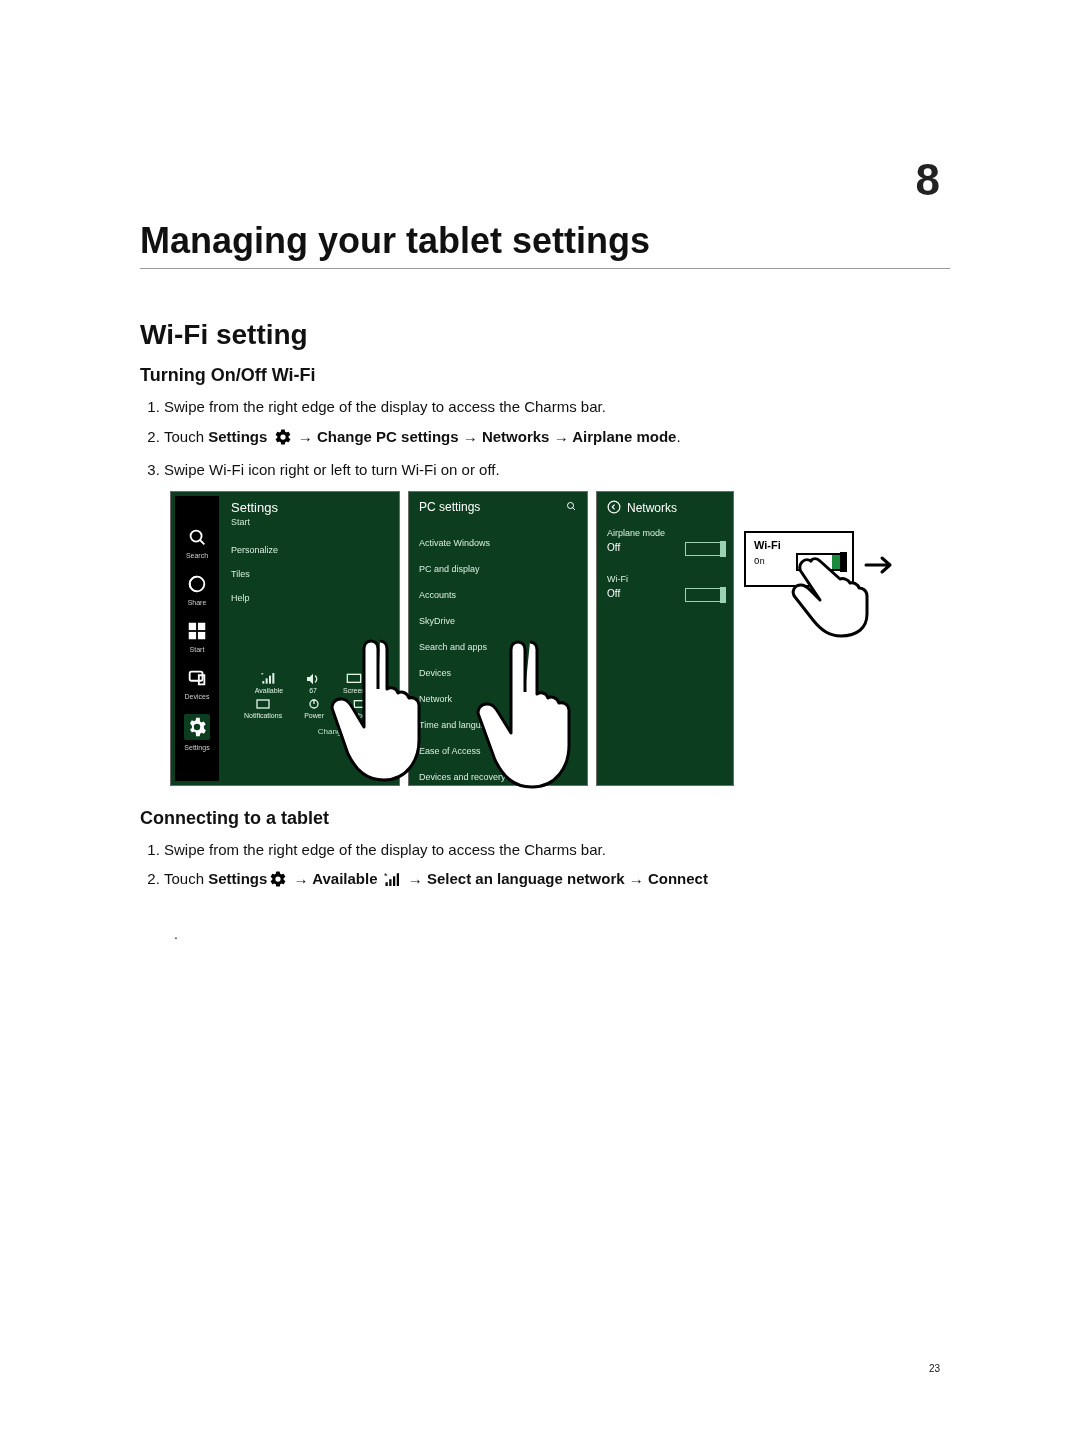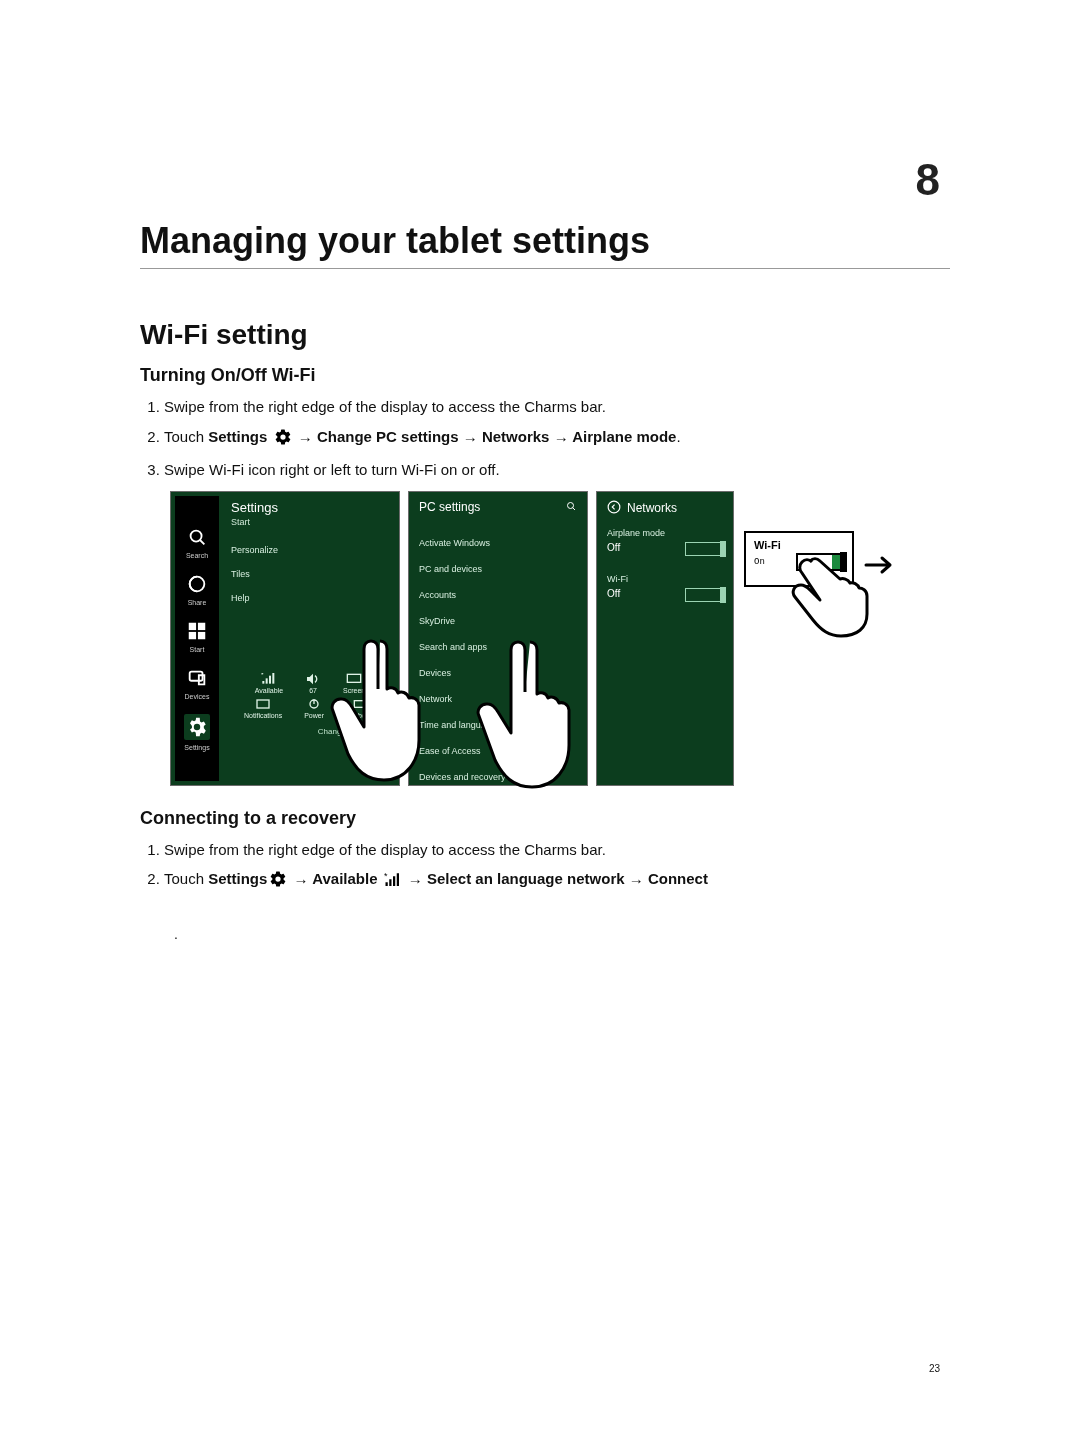--- a/index.html
+++ b/index.html
@@ -162,21 +162,21 @@
 
     <div class="panel" style="left:238px; top:0; width:180px; height:295px;">
       <div style="display:flex; align-items:center; justify-content:space-between; padding:8px 10px 6px;">
         <span style="font-size:12px;">PC settings</span>
         <span><svg width="12" height="12" viewBox="0 0 24 24" fill="none" stroke="#fff" stroke-width="2">
               <circle cx="11" cy="11" r="6"></circle>
               <line x1="20" y1="20" x2="15" y2="15"></line>
             </svg></span>
       </div>
       <div class="item" style="margin-top:16px">Activate Windows</div>
-      <div class="item" style="margin-top:12px">PC and devices</div>
+      <div class="item" style="margin-top:12px">PC and display</div>
       <div class="item" style="margin-top:12px">Accounts</div>
       <div class="item" style="margin-top:12px">SkyDrive</div>
       <div class="item" style="margin-top:12px">Search and apps</div>
       <div class="item" style="margin-top:12px">Devices</div>
       <div class="item" style="margin-top:12px">Network</div>
       <div class="item" style="margin-top:12px">Time and language</div>
       <div class="item" style="margin-top:12px">Ease of Access</div>
       <div class="item" style="margin-top:12px">Devices and recovery</div>
     </div>
 
@@ -220,21 +220,21 @@
     </div>
     <div class="hand" style="left:610px; top:58px;">
       <svg width="120" height="90" viewBox="0 0 120 90">
         <path d="M30 12c3-3 7-3 10 0l20 18c3-1 8 0 10 4 3-1 8 1 9 5 3 0 8 2 8 8v18c0 14-10 22-26 22-12 0-20-6-28-16L15 48c-4-5-1-12 6-12 3 0 6 2 9 5l10 10L22 24c-3-3-3-8 0-11 3-3 7-3 10 0" fill="#fff" stroke="#000" stroke-width="3" stroke-linejoin="round"></path>
         <path d="M86 16h24m0 0-8-7m8 7-8 7" fill="none" stroke="#000" stroke-width="3" stroke-linecap="round" stroke-linejoin="round"></path>
       </svg>
     </div>
 
   </div>
 
-  <div class="h3">Connecting to a recovery</div>
+  <div class="h3">Connecting to a tablet</div>
 
   <ol class="steps">
     <li>Swipe from the right edge of the display to access the Charms bar.</li>
     <li>
       <span>Touch </span><span class="b">Settings</span><span class="icon-inline">
         <svg width="18" height="18" viewBox="0 0 24 24" fill="#000">
             <path d="M19.4 13a7.5 7.5 0 0 0 .1-1 7.5 7.5 0 0 0-.1-1l2.1-1.6a.5.5 0 0 0 .1-.7l-2-3.4a.5.5 0 0 0-.6-.2l-2.5 1a7.3 7.3 0 0 0-1.7-1l-.4-2.6A.5.5 0 0 0 14 2h-4a.5.5 0 0 0-.5.4l-.4 2.6a7.3 7.3 0 0 0-1.7 1l-2.5-1a.5.5 0 0 0-.6.2l-2 3.4a.5.5 0 0 0 .1.7L4.5 11a7.5 7.5 0 0 0-.1 1 7.5 7.5 0 0 0 .1 1l-2.1 1.6a.5.5 0 0 0-.1.7l2 3.4a.5.5 0 0 0 .6.2l2.5-1a7.3 7.3 0 0 0 1.7 1l.4 2.6a.5.5 0 0 0 .5.4h4a.5.5 0 0 0 .5-.4l.4-2.6a7.3 7.3 0 0 0 1.7-1l2.5 1a.5.5 0 0 0 .6-.2l2-3.4a.5.5 0 0 0-.1-.7Zm-7.4 2.5A3.5 3.5 0 1 1 15.5 12 3.5 3.5 0 0 1 12 15.5Z"></path>
           </svg>
       </span><span class="b"> → </span><span class="b">Available</span>
       <span class="icon-inline">

